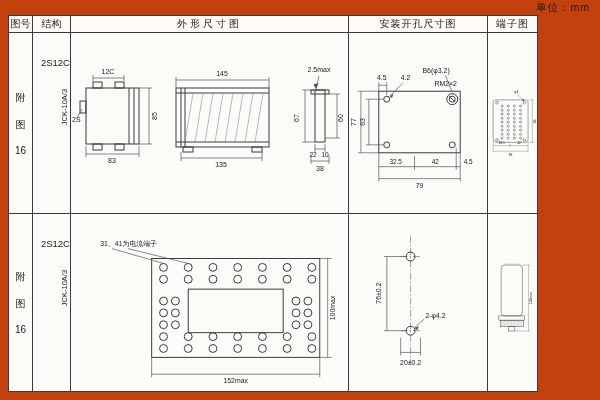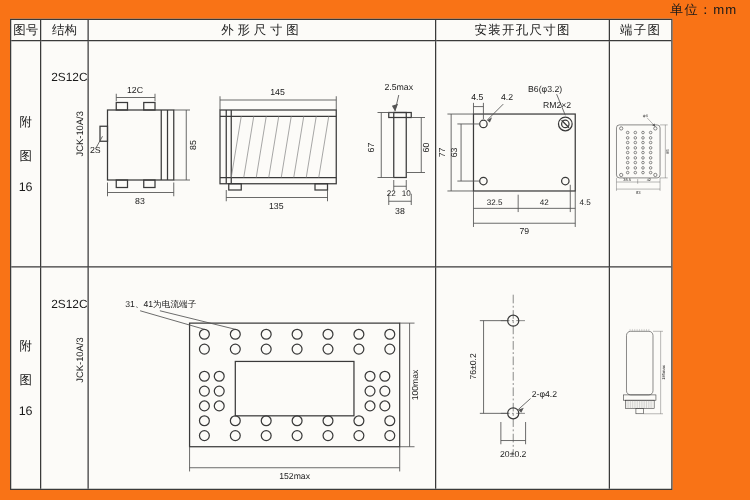--- a/index.html
+++ b/index.html
@@ -1,18 +1,18 @@
 <!DOCTYPE html>
 <html><head>
 <meta charset="utf-8">
 <style>
 * { margin:0; padding:0; box-sizing:border-box; }
 html,body { width:600px; height:400px; }
 body { background:#f7f6f2; font-family:"Liberation Sans","DejaVu Sans",sans-serif; color:#1a1a1a; }
-.page { position:relative; width:600px; height:400px; background:#f97316; overflow:hidden; }
+.page { position:relative; width:600px; height:400px; background:#c2410c; overflow:hidden; }
 .unit { position:absolute; top:1px; right:10px; font-size:10.5px; letter-spacing:1px; }
 .table { position:absolute; left:8px; top:15px; width:530px; height:377px; display:grid;
   grid-template-columns:24px 38px 278px 139px 1fr; grid-template-rows:17px 181px auto;
   border:1.2px solid #3a3a3a; background:#fcfbf8; }
 .cell { border-right:1px solid #3a3a3a; border-bottom:1px solid #3a3a3a; position:relative; overflow:hidden; }
 .cell.cr { border-right:none; } .cell.cb { border-bottom:none; }
 .hcell { display:flex; align-items:center; justify-content:center; font-size:10px; }
 .ls3 { letter-spacing:3px; } .ls1 { letter-spacing:1px; }
 .fig-cell { display:flex; flex-direction:column; align-items:center; justify-content:center; gap:13px; font-size:10px; }
 .struct-cell { display:flex; flex-direction:column; align-items:flex-end; padding-top:24px; font-size:9.5px; }

